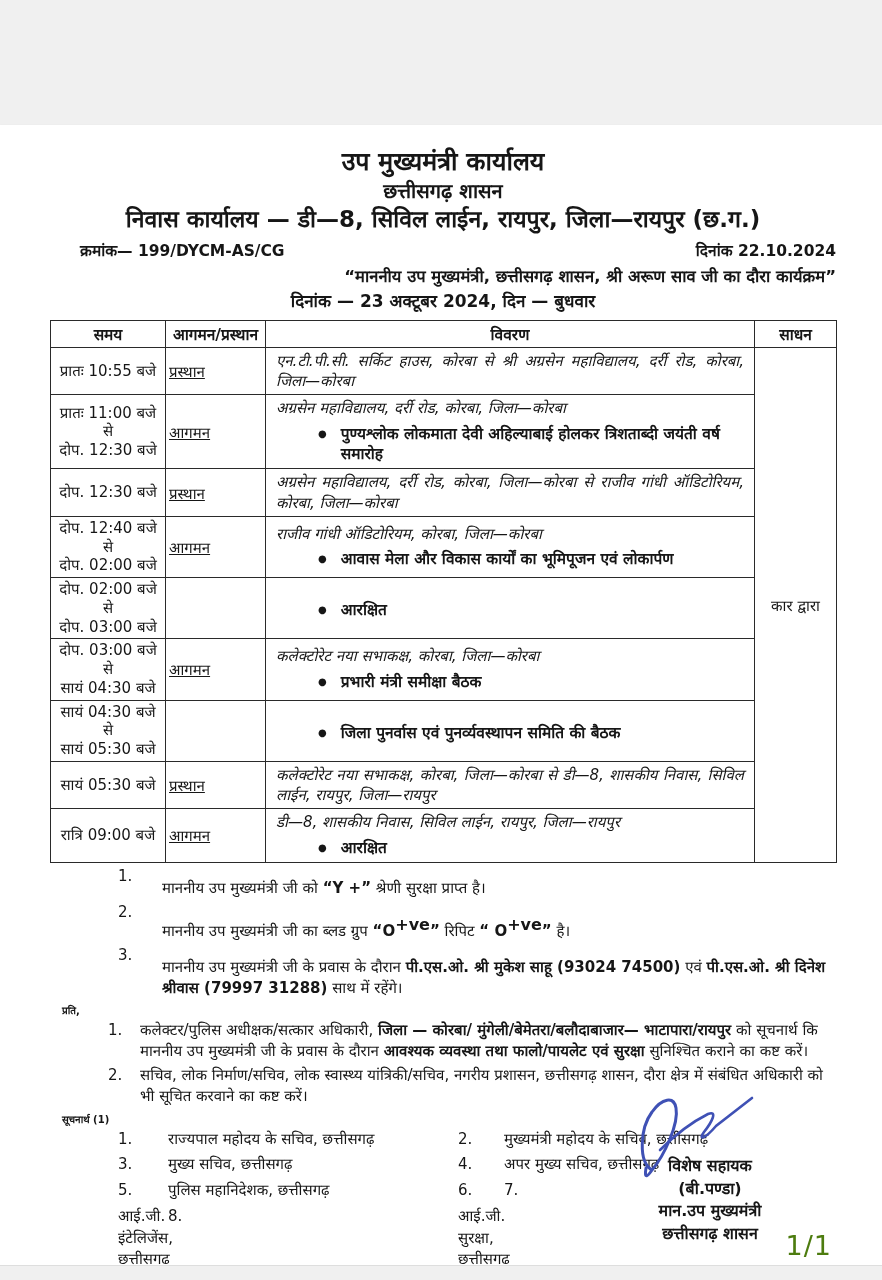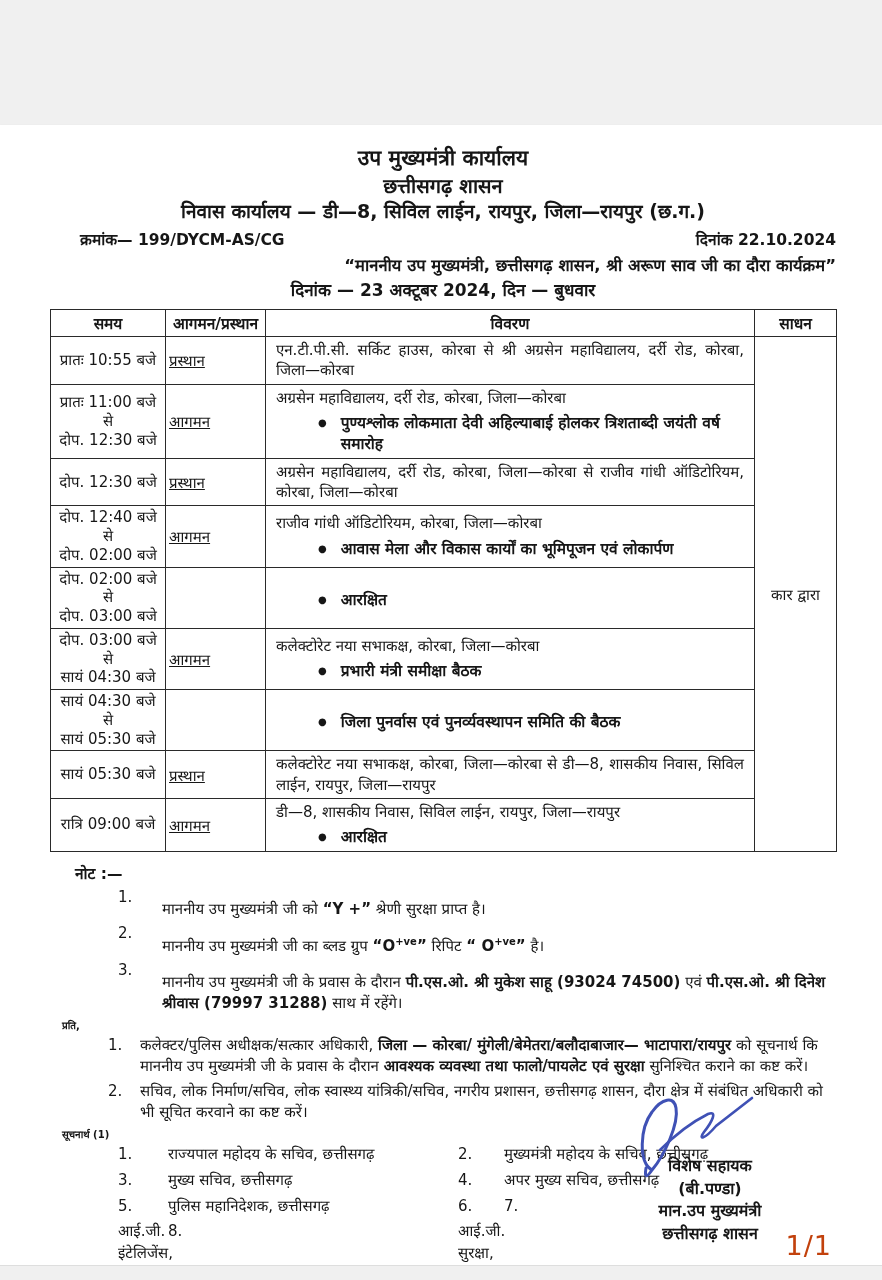--- a/index.html
+++ b/index.html
@@ -11,71 +11,71 @@
   .backdrop-top { position:absolute; top:0; left:0; width:882px; height:125px; background:#f0f0f0; }
   .page {
     position:absolute; top:125px; left:0; width:882px; height:1140px;
     background:#ffffff; box-shadow:0 1px 2px rgba(0,0,0,0.12);
   }
   .backdrop-bottom { position:absolute; top:1265px; left:0; width:882px; height:15px; background:#f0f0f0; border-top:1px solid #dedede; }
 
   .content { padding:20px 46px 0 50px; }
 
   .hdr { text-align:center; font-weight:700; line-height:1.32; }
-  .hdr-l1 { font-size:21px;text-align:center; }
+  .hdr-l1 { font-size:25px;text-align:center; }
   .hdr-l2 { font-size:20px; }
-  .hdr-l3 { font-size:19px; }
+  .hdr-l3 { font-size:23px; }
 
   .ref-row {
     display:flex; justify-content:space-between; align-items:baseline;
     font-weight:700; font-size:15.5px; margin:4px 0 2px 30px;
   }
   .doc-title { text-align:right; font-weight:700; font-size:16.5px; margin-top:3px; }
   .doc-subtitle { text-align:center; font-weight:700; font-size:17px; margin-top:2px; }
 
   table.schedule {
     width:786px; border-collapse:collapse; table-layout:fixed; margin-top:8px;
     font-size:15px;
   }
   table.schedule td, table.schedule th { border:1.6px solid #2a2a2a; vertical-align:middle; }
   th.h { font-weight:700; font-size:15.5px; padding:2px 2px; text-align:center; height:25px; }
   td.c-time { text-align:center; white-space:pre-line; line-height:1.25; font-weight:500; padding:2px 3px; }
   td.c-move { text-align:left; font-weight:500; padding:2px 3px;text-decoration:underline; }
   td.c-desc { padding:3px 10px 3px 10px; }
   td.c-desc .inner { display:flex; flex-direction:column; justify-content:center; height:100%; }
-  .loc { text-align:justify; line-height:1.35; font-weight:500; }
+  .loc { text-align:justify; line-height:1.35; font-weight:500;font-style:italic; }
   .bullet-line { display:flex; align-items:baseline; gap:14px; padding-left:42px; margin-top:5px; font-weight:700; }
   .bullet-line .dot { font-size:10px; position:relative; top:-2px; }
   .bullet-line .btxt { font-size:15.5px; line-height:1.35; }
   td.c-means { text-align:center; font-weight:500; }
 
   tr.r1 { height:38px; } tr.r2 { height:66px; } tr.r3 { height:37px; }
   tr.r4 { height:60px; } tr.r5 { height:58px; } tr.r6 { height:56px; }
   tr.r7 { height:57px; } tr.r8 { height:40px; } tr.r9 { height:44px; }
 
   .sec { font-size:15px; }
   .note-head { font-weight:700; font-size:15.5px; margin:10px 0 2px 25px; }
   .sec-head { font-weight:700; font-size:10px; margin:4px 0 2px 12px; }
   .num-item { display:flex; margin-left:68px; margin-top:3px; line-height:1.4; }
   .num-item .n { width:44px; flex:none; font-weight:500; }
   .num-item .t { flex:1; font-weight:500; padding-right:2px;margin-top:12px; }
   .prati-item { display:flex; margin-left:58px; margin-top:3px; line-height:1.42; }
   .prati-item .n { width:32px; flex:none; font-weight:500; }
   .prati-item .t { flex:1; font-weight:500; }
   b, .bold { font-weight:700; }
-  sup { font-size:10px; font-weight:700; }
+  sup { font-size:16px; font-weight:700; }
 
   .grid2 { display:grid; grid-template-columns:50px 290px 46px auto; margin-left:68px; row-gap:4px; margin-top:3px; line-height:1.45; }
   .grid2 .gn { font-weight:500; }
   .grid2 .gt { font-weight:500; }
 
   .sig-wrap { position:absolute; left:600px; top:945px; width:200px; height:120px; }
   .sig-block { position:absolute; right:72px; top:1030px; width:200px; text-align:center; font-weight:700; font-size:16px; line-height:1.42; }
   .page-indicator {
-    position:absolute; right:50px; bottom:4px; font-size:27px; color:#c2410c;
+    position:absolute; right:50px; bottom:4px; font-size:27px; color:#4d7c0f;
     font-weight:400; letter-spacing:1px;
   }
 </style>
 </head>
 <body>
 
 <div class="backdrop-top"></div>
 
 <div class="page">
   <div class="content">
@@ -233,21 +233,20 @@
                   <span class="dot">●</span>
                   <span class="btxt">आरक्षित</span>
                 </div>
         </div>
             </td>
       </tr>
     </tbody>
       </table>
 
     <div class="sec">
-      <div class="note-head">नोट :—</div>
       <div class="num-item">
         <span class="n">1.</span>
         <span class="t"><span>माननीय उप मुख्यमंत्री जी को </span><b>“Y +”</b><span> श्रेणी सुरक्षा प्राप्त है।</span></span>
       </div>
       <div class="num-item">
         <span class="n">2.</span>
         <span class="t"><span>माननीय उप मुख्यमंत्री जी का ब्लड ग्रुप </span><b>“O</b><sup>+ve</sup><b>”</b><span> रिपिट </span><b>“ O</b><sup>+ve</sup><b>”</b><span> है।</span></span>
       </div>
       <div class="num-item">
         <span class="n">3.</span>

